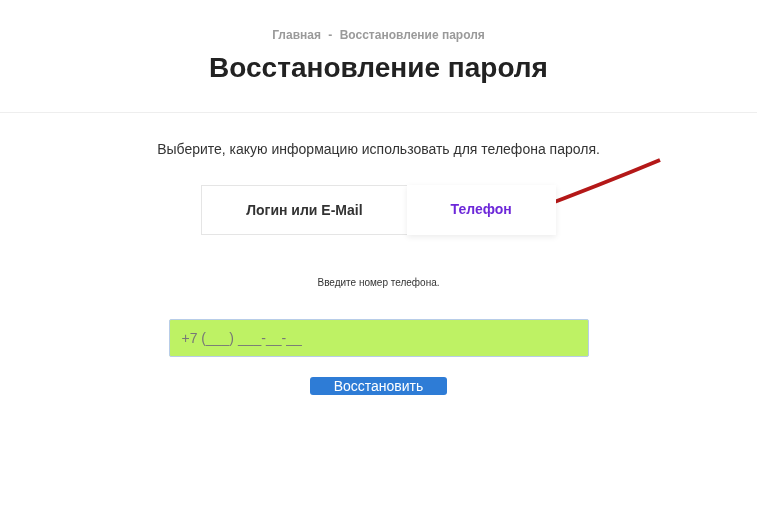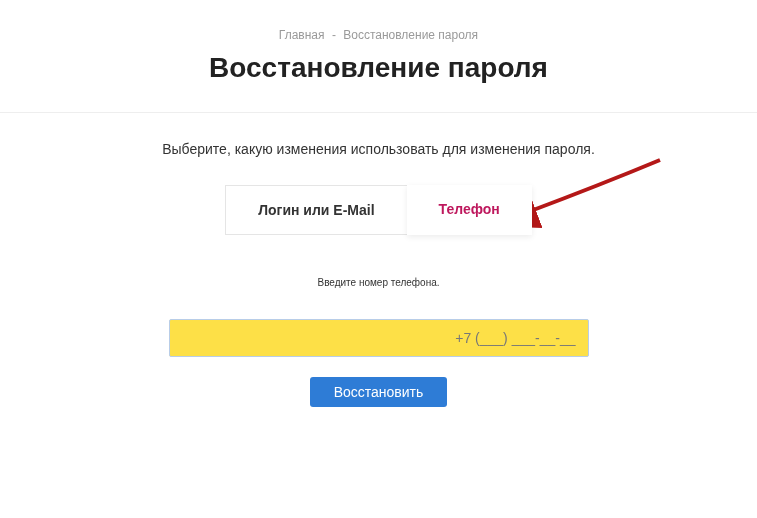--- a/index.html
+++ b/index.html
@@ -12,20 +12,21 @@
       background: #ffffff;
       width: 757px;
       height: 518px;
       position: relative;
     }
     .breadcrumb {
       text-align: center;
       padding-top: 28px;
       font-size: 12px;
       color: #9a9a9a;
+      font-weight: bold;
     }
     .breadcrumb a {
       color: #9a9a9a;
       text-decoration: none;
     }
     .breadcrumb .sep {
       margin: 0 4px;
     }
     .page-title {
       text-align: center;
@@ -46,33 +47,33 @@
     .instruction {
       font-size: 14px;
       color: #333;
       margin-bottom: 28px;
     }
     .tabs {
       display: inline-flex;
       margin-bottom: 40px;
     }
     .tab {
-      padding: 16px 32px;
+      padding: 16px 44px;
       font-size: 14px;
       font-weight: 700;
       cursor: pointer;
       background: #fff;
       border: 1px solid #e5e5e5;
       color: #333;
     }
     .tab:first-child {
       border-right: none;
     }
     .tab.active {
-      color: #be185d;
+      color: #6d28d9;
       border: none;
       background: #fff;
       box-shadow: 0 2px 6px rgba(0,0,0,0.08);
       position: relative;
       z-index: 1;
     }
     .form-section {
       margin: 0 auto;
       width: 420px;
     }
@@ -90,31 +91,31 @@
     .field-label .req {
       color: #d93025;
       margin-left: 3px;
     }
     .phone-input {
       width: 100%;
       padding: 10px 12px;
       font-size: 14px;
       color: #777;
       border: 1px solid #b8cde8;
-      background: #fde047;
+      background: #bef264;
       outline: none;
       border-radius: 2px;
-      text-align: right;
+      text-align: left;
     }
     .submit-btn {
       margin-top: 20px;
       background: #2e7cd6;
       color: #fff;
       border: none;
-      padding: 7px 24px;
+      padding: 1px 24px;
       font-size: 14px;
       border-radius: 3px;
       cursor: pointer;
     }
     .arrow-annotation {
       position: absolute;
       top: 150px;
       left: 510px;
       pointer-events: none;
     }
@@ -126,21 +127,21 @@
   <a href="#">Главная</a>
   <span class="sep">-</span>
   <span>Восстановление пароля</span>
 </div>
 
 <h1 class="page-title">Восстановление пароля</h1>
 
 <div class="divider"></div>
 
 <div class="content">
-  <div class="instruction">Выберите, какую изменения использовать для изменения пароля.</div>
+  <div class="instruction">Выберите, какую информацию использовать для телефона пароля.</div>
 
   <div class="tabs">
     <div class="tab">Логин или E-Mail</div>
     <div class="tab active">Телефон</div>
   </div>
 
   <div class="form-section">
     <div class="form-text">
       <span>Введите номер телефона.</span><br>
     </div>

